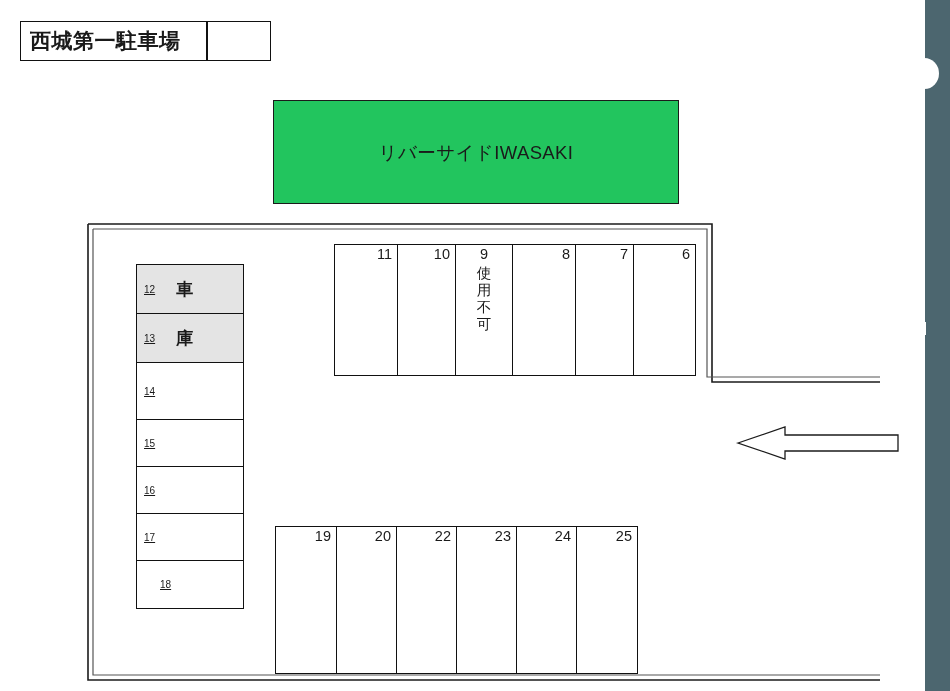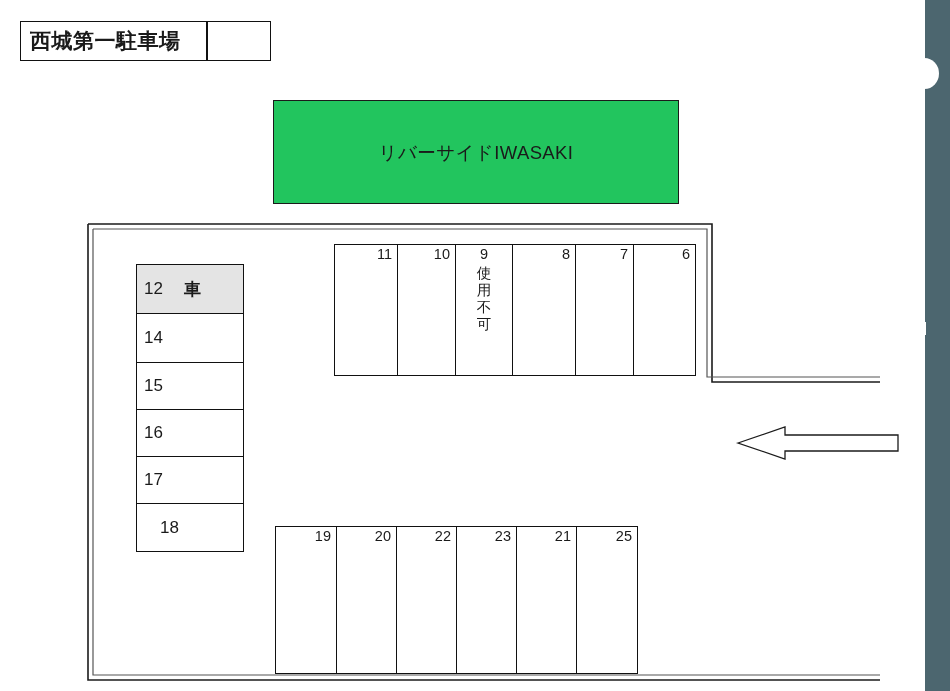--- a/index.html
+++ b/index.html
@@ -100,21 +100,21 @@
   }
   .vstall {
     position: relative;
     border-bottom: 1.5px solid #111;
     background: #fff;
     display: flex; align-items: center;
     padding-left: 7px;
   }
   .vstall:last-child { border-bottom: none; }
   .vstall.shaded { background: #e4e4e4; }
-  .vstall-num { font-size: 17px; }
+  .vstall-num { font-size: 10px; text-decoration: underline; }
   .vstall-kanji {
     font-size: 17px; font-weight: bold;
     margin-left: 21px;
   }
 
   
   .arrow-svg {
     position: absolute; left: 735px; top: 424px;
     width: 165px; height: 38px;
   }
@@ -186,21 +186,25 @@
       <div class="stall" style="width: 61px;">
         <div class="stall-num">6</div>
       </div>
     </div>
 
   <div id="col-left">
       <div class="vstall shaded" style="height: 49px;">
         <span class="vstall-num">12</span>
         <span class="vstall-kanji">車</span>
       </div>
-      <div class="vstall" style="height: 49px; text-align: right;">
+      <div class="vstall shaded" style="height: 49px;">
+        <span class="vstall-num">13</span>
+        <span class="vstall-kanji">庫</span>
+      </div>
+      <div class="vstall" style="height: 57px; text-align: right;">
         <span class="vstall-num">14</span>
       </div>
       <div class="vstall" style="height: 47px;">
         <span class="vstall-num">15</span>
       </div>
       <div class="vstall" style="height: 47px;">
         <span class="vstall-num">16</span>
       </div>
       <div class="vstall" style="height: 47px;">
         <span class="vstall-num">17</span>
@@ -217,21 +221,21 @@
       <div class="stall" style="width: 60px;">
         <div class="stall-num">20</div>
       </div>
       <div class="stall" style="width: 60px;">
         <div class="stall-num">22</div>
       </div>
       <div class="stall" style="width: 60px;">
         <div class="stall-num">23</div>
       </div>
       <div class="stall" style="width: 60px;">
-        <div class="stall-num">21</div>
+        <div class="stall-num">24</div>
       </div>
       <div class="stall" style="width: 60px;">
         <div class="stall-num">25</div>
       </div>
     </div>
 
   <svg class="arrow-svg" viewBox="0 0 165 38">
     <polygon points="3,19 50,3 50,11 163,11 163,27 50,27 50,35" fill="#ffffff" stroke="#1b1b1b" stroke-width="1.3"></polygon>
   </svg>
 

